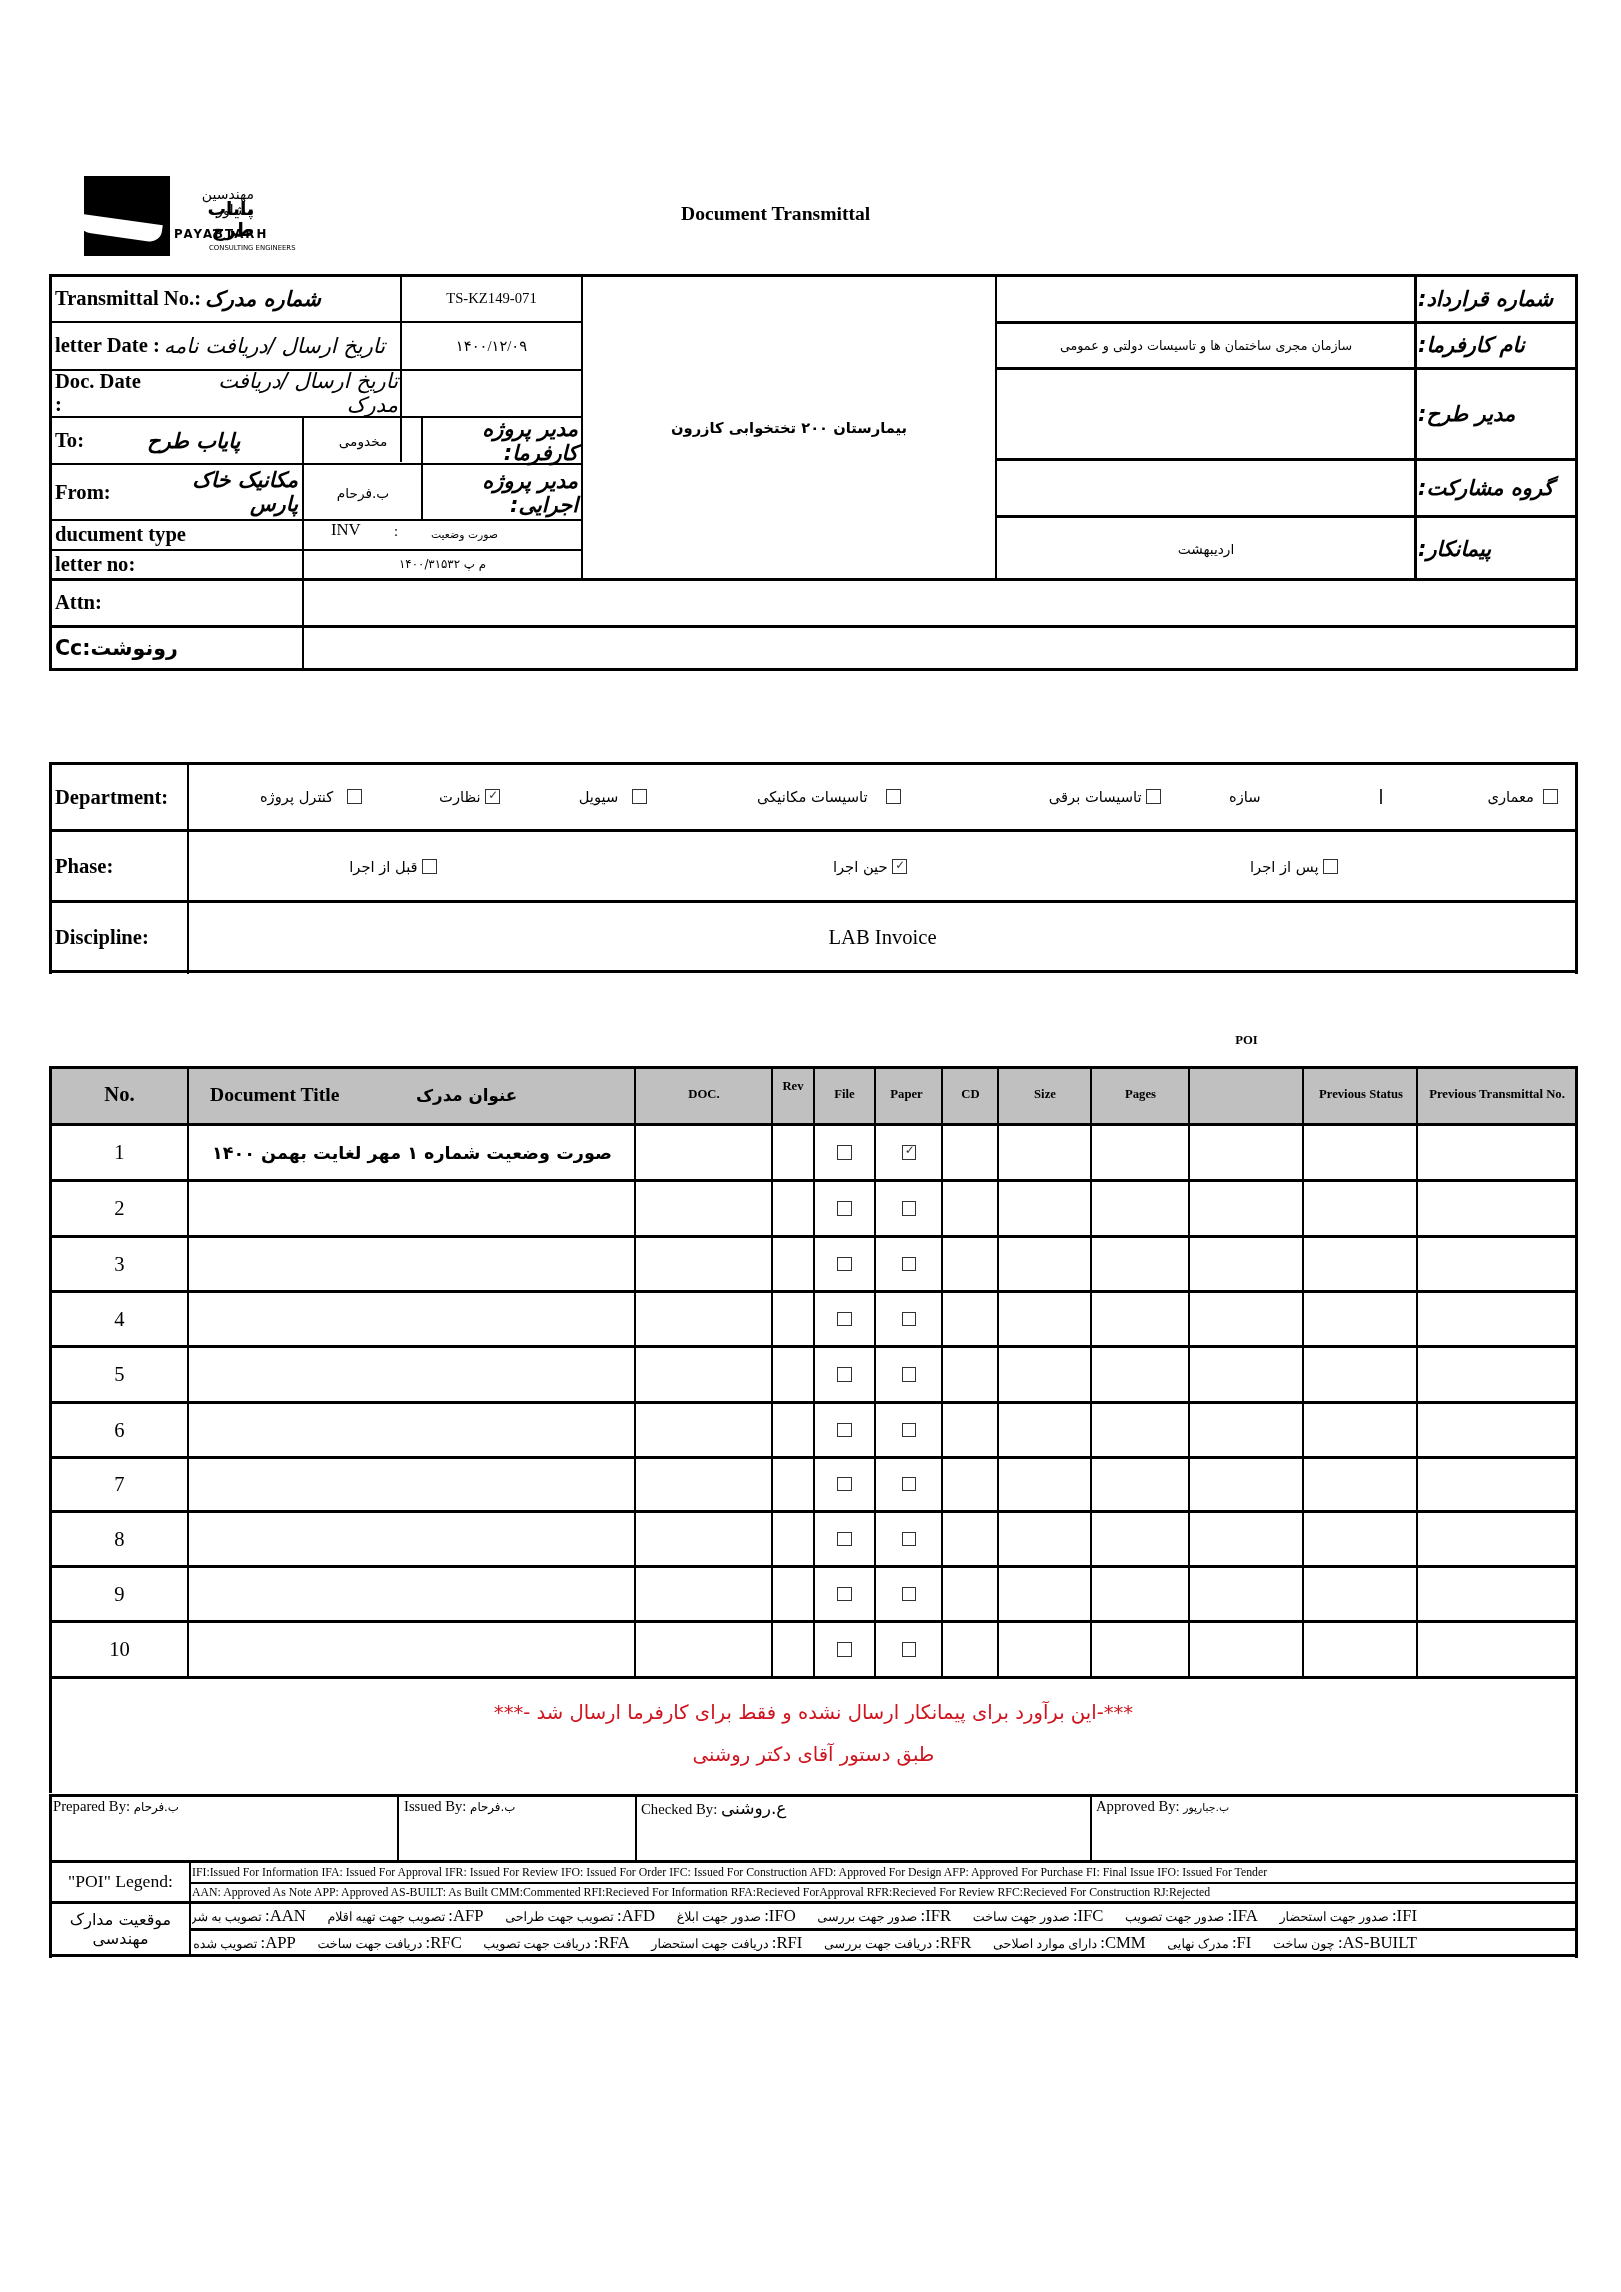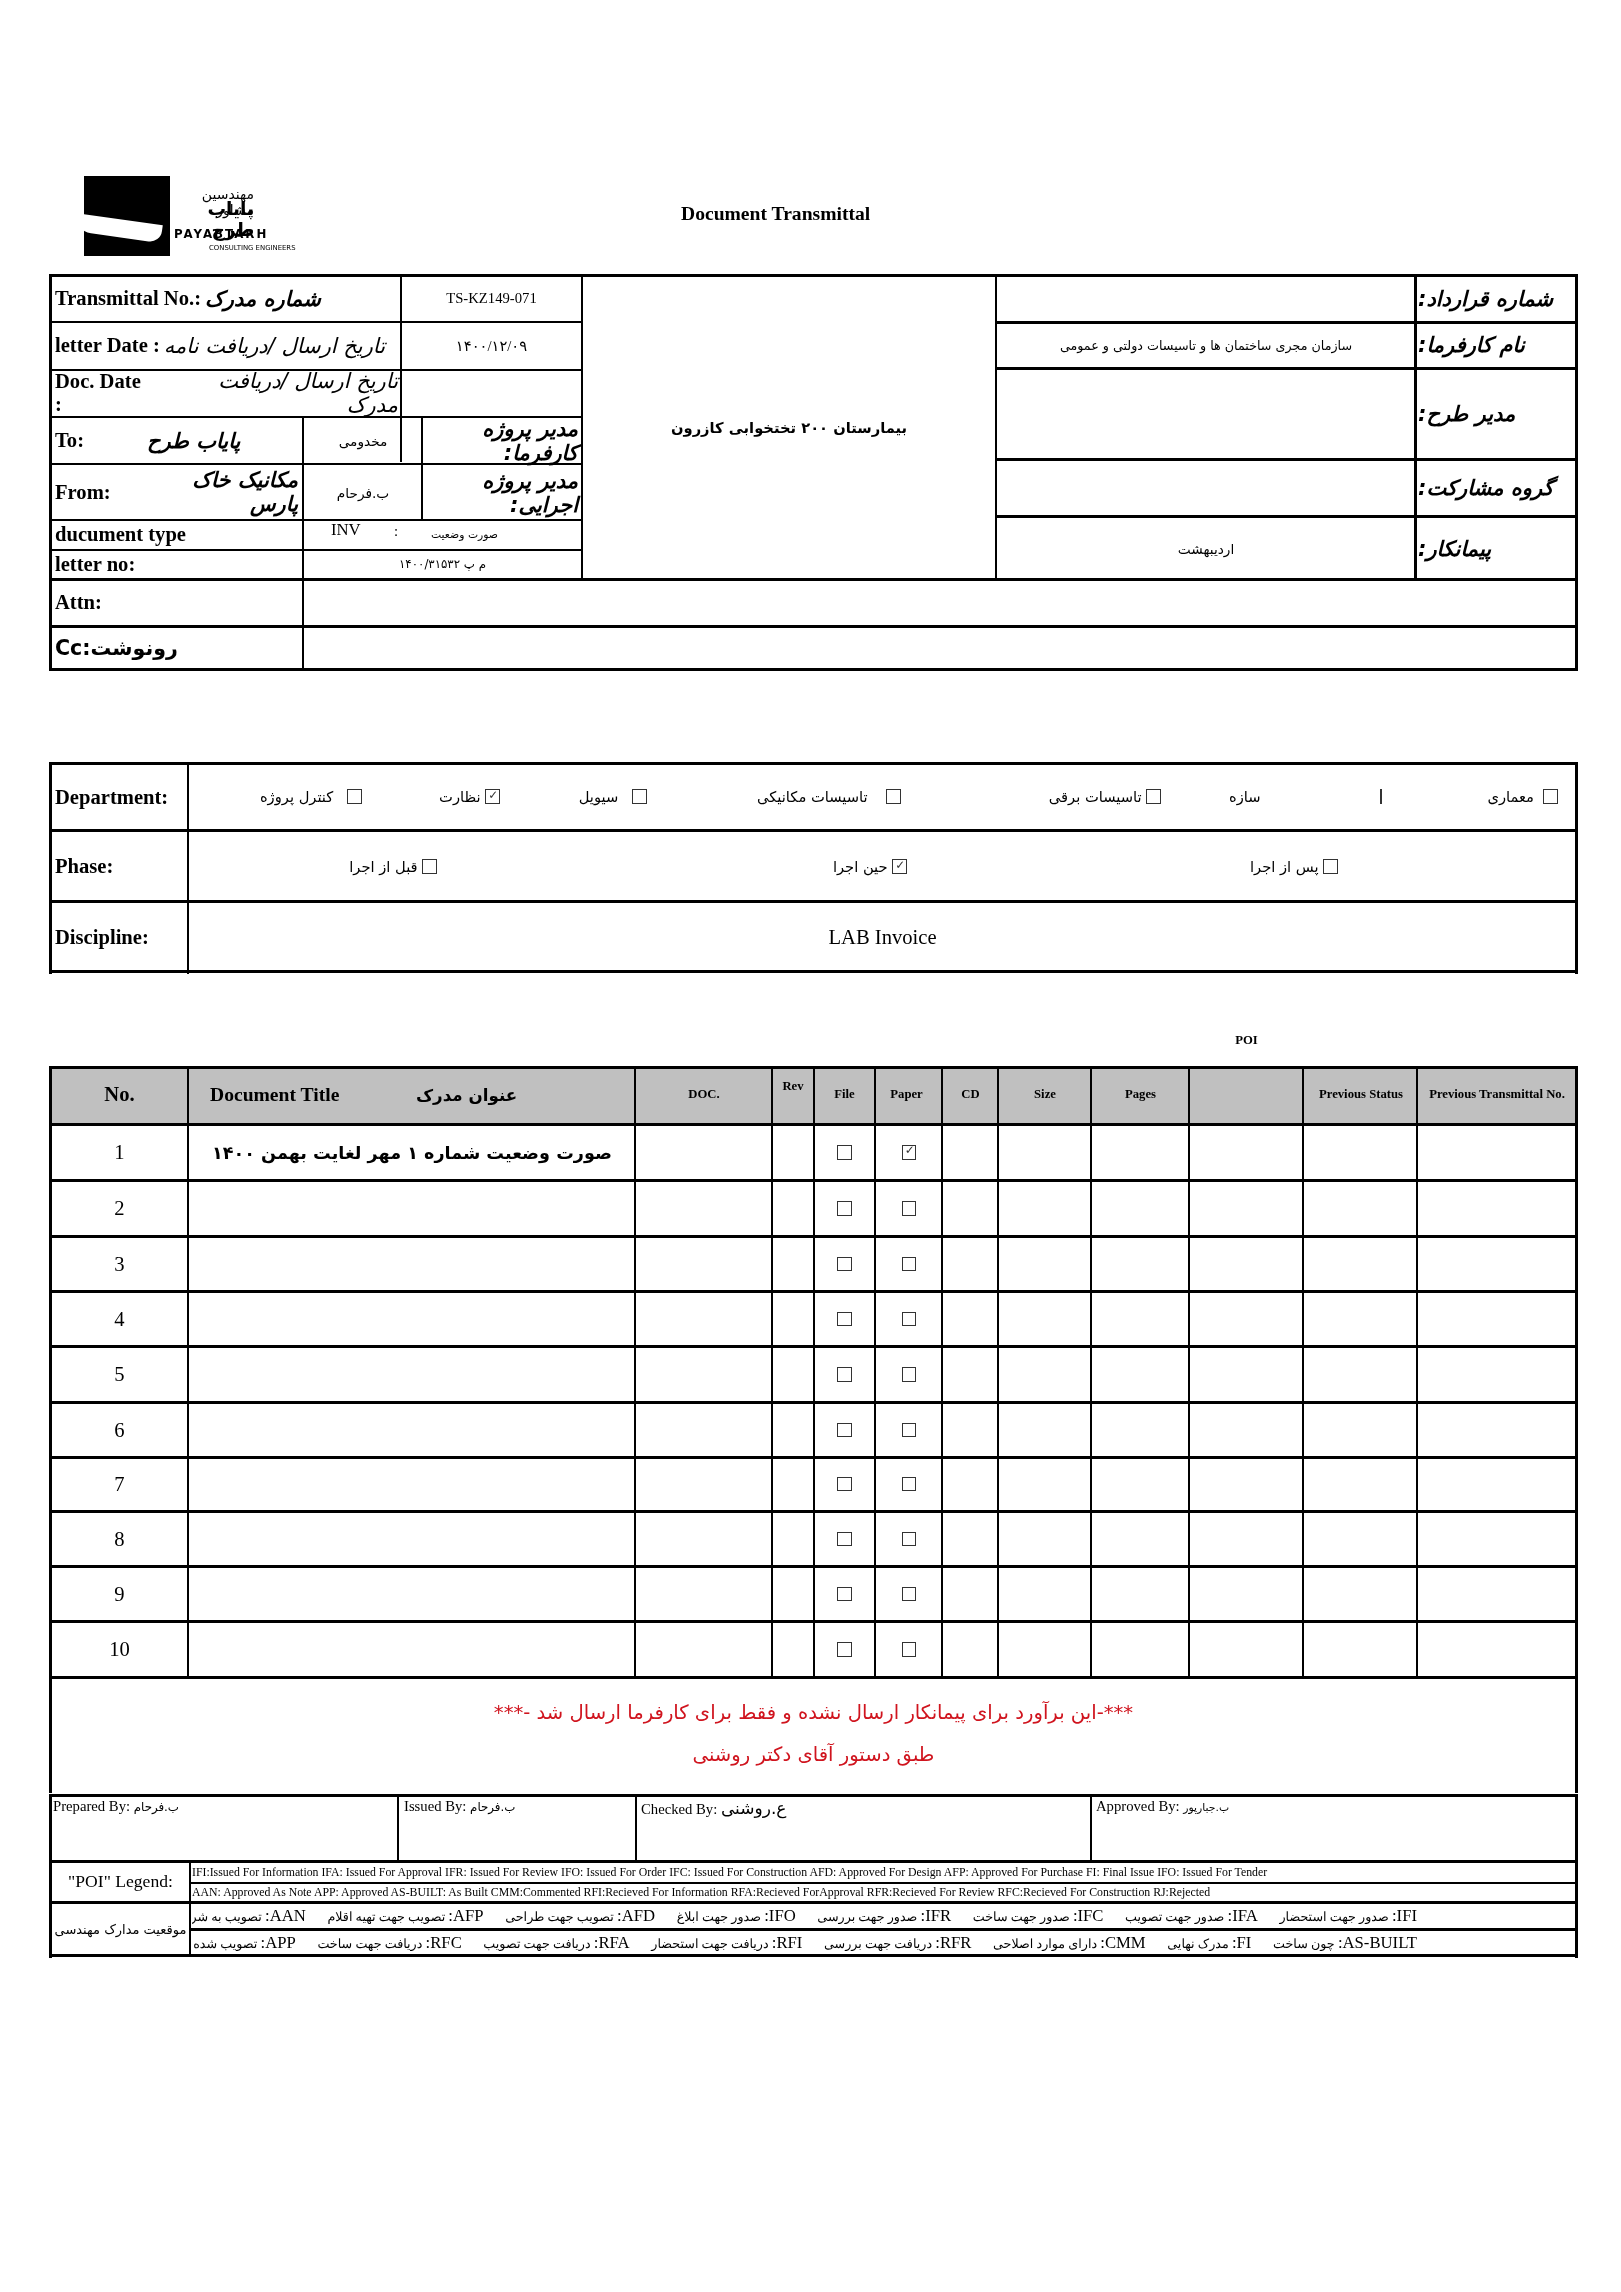--- a/index.html
+++ b/index.html
@@ -422,21 +422,21 @@
   <div class="hl" style="left:189px;top:1928px;width:1389px;"></div>
   <div class="hl" style="left:49px;top:1954px;width:1529px;"></div>
   <div class="vl" style="left:49px;top:1794px;height:164px;"></div>
   <div class="vl" style="left:1575px;top:1794px;height:164px;"></div>
   <div class="vl t" style="left:189px;top:1860px;height:96px;"></div>
 
   <div class="cell c" style="left:52px;top:1862px;width:137px;height:39px;font-size:17.6px;">"POI" Legend:</div>
   <div class="cell l legend-line" style="left:192px;top:1863px;width:1380px;height:18.6px;font-size:11.8px;">IFI:Issued For Information  IFA: Issued For Approval  IFR: Issued For Review   IFO: Issued For Order  IFC: Issued For Construction AFD: Approved For Design AFP: Approved For Purchase  FI: Final Issue  IFO: Issued For Tender</div>
   <div class="cell l legend-line" style="left:192px;top:1884px;width:1380px;height:17.6px;font-size:11.8px;">AAN: Approved As Note  APP: Approved  AS-BUILT: As Built CMM:Commented  RFI:Recieved For Information   RFA:Recieved ForApproval   RFR:Recieved For Review  RFC:Recieved For Construction  RJ:Rejected</div>
 
-  <div class="cell c fa" style="left:52px;top:1904px;width:137px;height:50px;font-size:13px;">موقعیت مدارک مهندسی</div>
+  <div class="cell c fa" style="left:52px;top:1904px;width:137px;height:50px;font-size:16px;">موقعیت مدارک مهندسی</div>
   <div class="cell legend-fa" style="left:192px;top:1904px;width:1225px;height:23.5px;justify-content:flex-start;" id="status-line-1">
       <span style="margin-left: 21.6px;"><span class="code">IFI:</span><span> صدور جهت استحضار</span></span>
       <span style="margin-left: 21.6px;"><span class="code">IFA:</span><span> صدور جهت تصویب</span></span>
       <span style="margin-left: 21.6px;"><span class="code">IFC:</span><span> صدور جهت ساخت</span></span>
       <span style="margin-left: 21.6px;"><span class="code">IFR:</span><span> صدور جهت بررسی</span></span>
       <span style="margin-left: 21.6px;"><span class="code">IFO:</span><span> صدور جهت ابلاغ</span></span>
       <span style="margin-left: 21.6px;"><span class="code">AFD:</span><span> تصویب جهت طراحی</span></span>
       <span style="margin-left: 21.6px;"><span class="code">AFP:</span><span> تصویب جهت تهیه اقلام</span></span>
       <span style="margin-left: 21.6px;"><span class="code">AAN:</span><span> تصویب به شرط اعمال تغییرات</span></span>
     </div>

